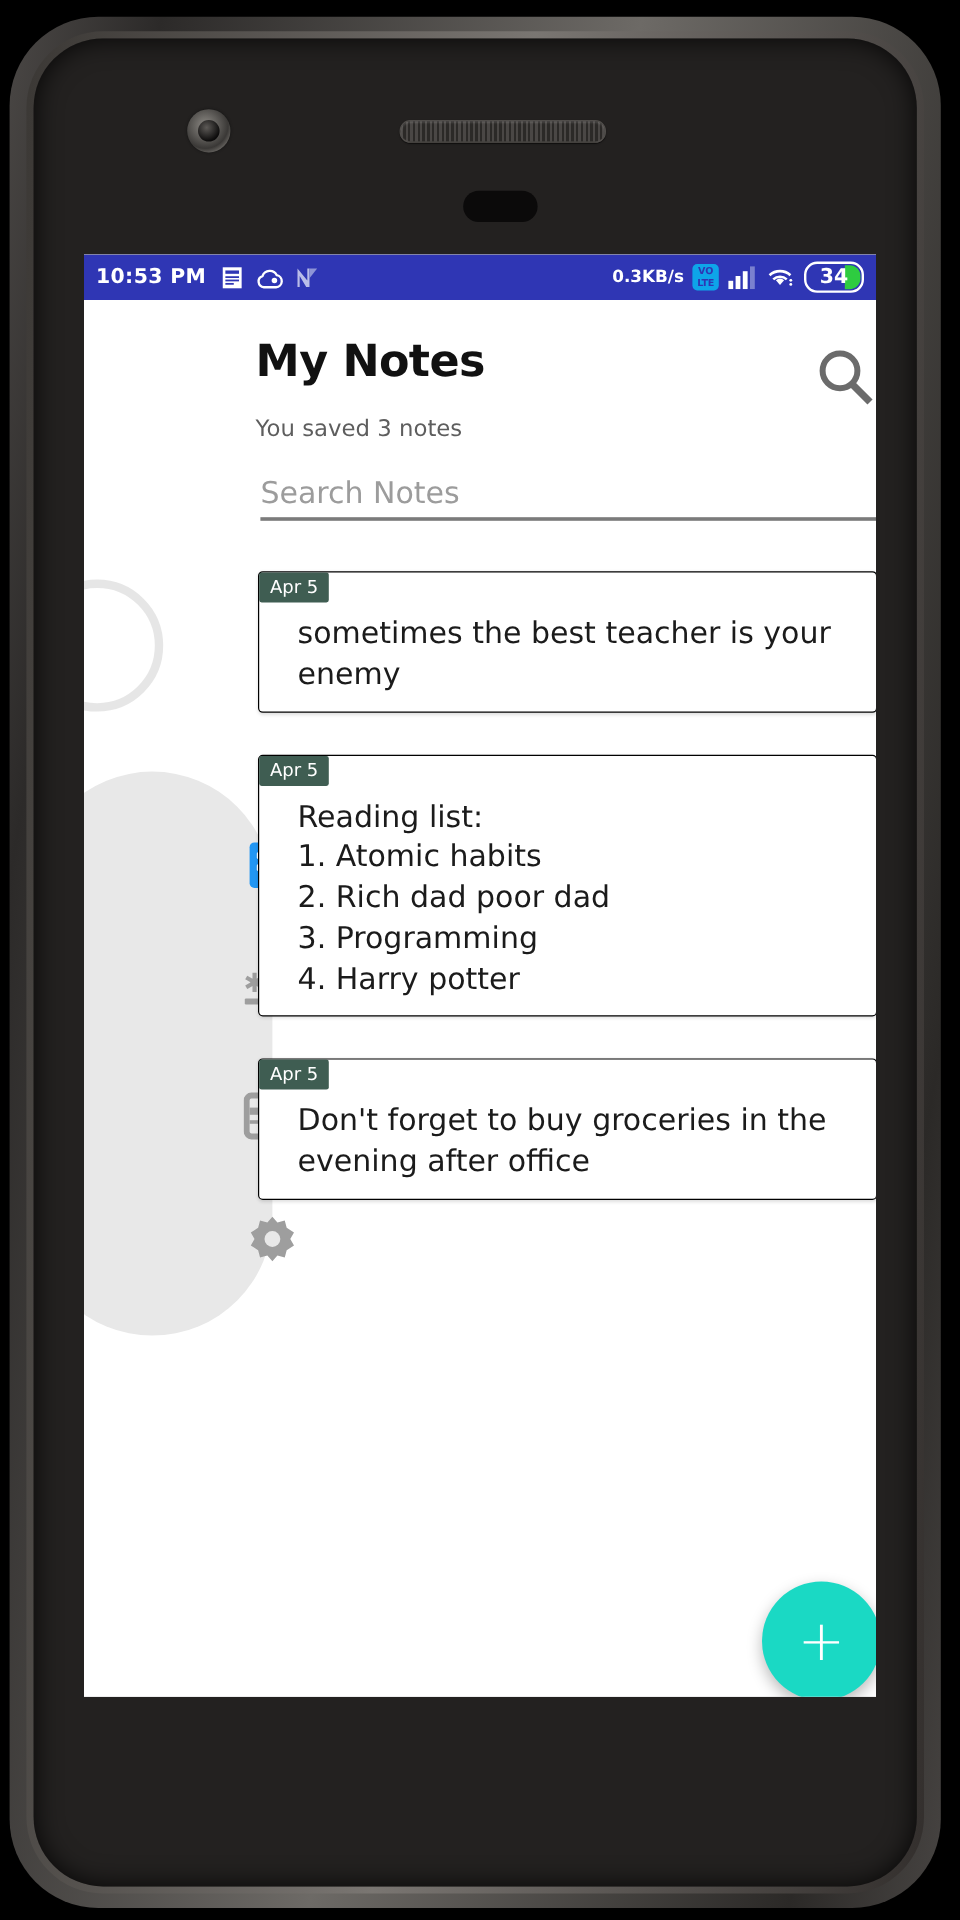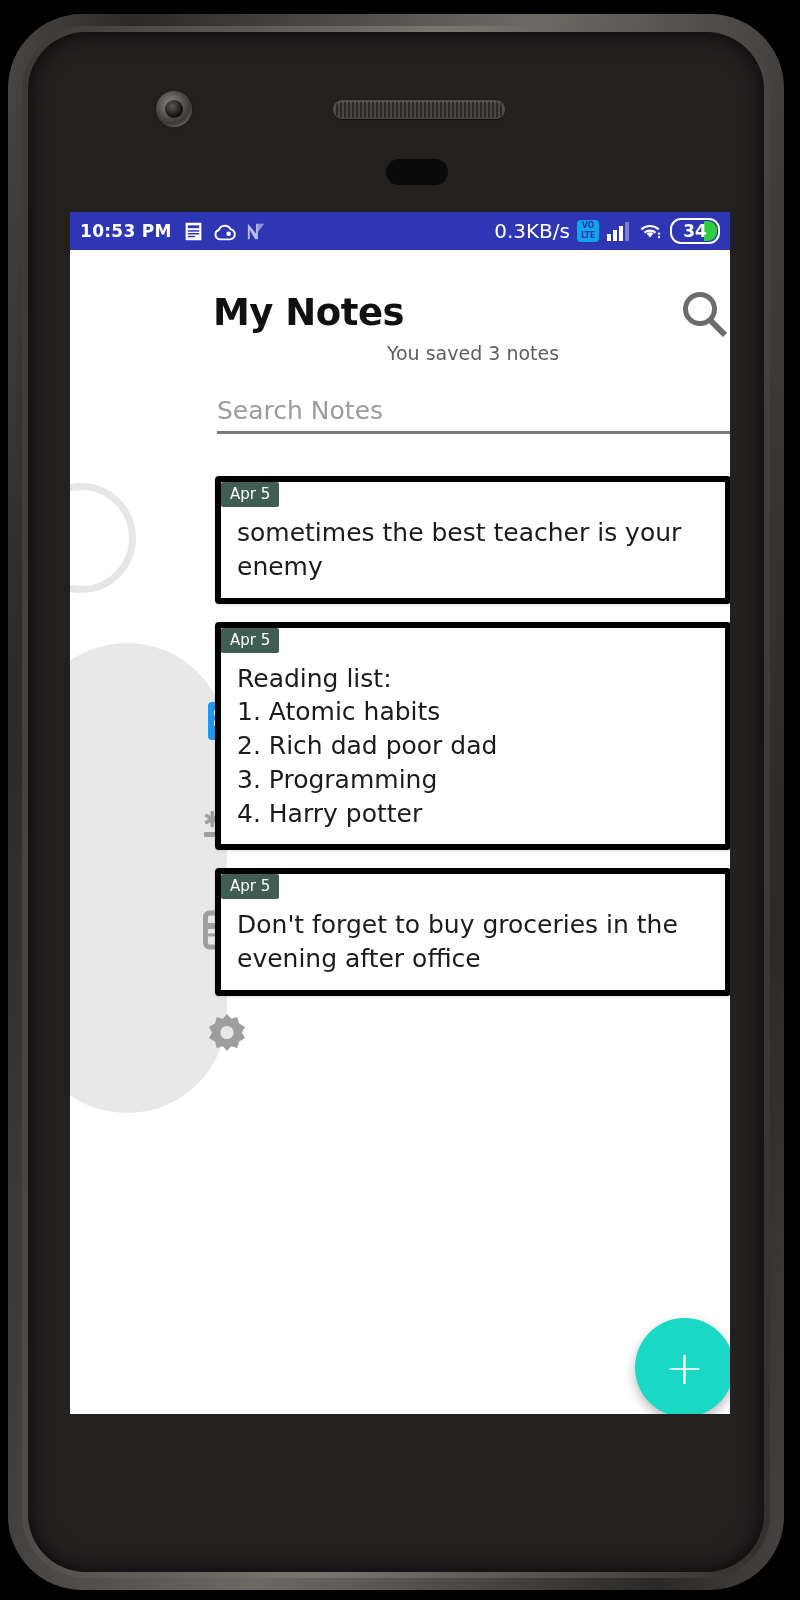--- a/index.html
+++ b/index.html
@@ -36,58 +36,58 @@
   .screen{position:absolute;left:42px;top:180px;width:660px;height:1202px;
     background:#fff;overflow:hidden;}
 
   
   .statusbar{position:relative;height:38px;background:#2f36b4;color:#fff;
     display:flex;align-items:center;padding:0 10px;box-sizing:border-box;}
   .sb-time{font-size:17px;font-weight:bold;letter-spacing:.3px;}
   .sb-left-icons{display:flex;align-items:center;gap:9px;margin-left:11px;}
   .sb-spacer{flex:1;}
   .sb-right{display:flex;align-items:center;gap:7px;}
-  .sb-rate{font-size:20px;font-weight:normal;}
+  .sb-rate{font-size:14px;font-weight:bold;}
   .volte{width:22px;height:22px;border-radius:4px;background:#0ea5e9;color:#2f36b4;
     font-size:8px;font-weight:bold;line-height:10px;text-align:center;
     display:flex;flex-direction:column;justify-content:center;letter-spacing:-.2px;}
   .battery{width:46px;height:22px;border:2px solid #fff;border-radius:11px;
     position:relative;display:flex;align-items:center;justify-content:center;}
   .battery .lvl{position:absolute;right:1px;top:1px;bottom:1px;width:13px;
     border-radius:0 9px 9px 0;background:#2ecc40;}
   .battery .num{position:relative;font-size:17px;font-weight:bold;z-index:2;}
 
   
   .app{position:relative;height:1164px;background:#fff;}
 
   .deco-arc{position:absolute;left:-44px;top:233px;width:96px;height:96px;
     border:7px solid #e2e2e2;border-radius:50%;opacity:.85;}
 
   .header{position:absolute;left:143px;top:32px;width:520px;}
-  .h-title{font-size:37px;font-weight:bold;color:#111;letter-spacing:-.5px;line-height:1;margin-top:12px;}
-  .h-sub{font-size:19px;color:#5e5e5e;margin-top:11px;text-align:center;}
+  .h-title{font-size:37px;font-weight:bold;color:#111;letter-spacing:-.5px;line-height:1;}
+  .h-sub{font-size:19px;color:#5e5e5e;margin-top:27px;}
   .search-icon{position:absolute;right:0;top:4px;width:58px;height:58px;}
 
   .searchbox{position:absolute;left:147px;top:146px;width:513px;
     border-bottom:3px solid #7b7b7b;padding-bottom:6px;}
   .searchbox input{border:0;outline:0;width:100%;font-size:25px;color:#333;
     font-family:inherit;background:transparent;padding:0;}
   .searchbox input::placeholder{color:#9c9c9c;}
 
   
   .rail{position:absolute;left:-43px;top:393px;width:200px;height:470px;
     background:#e8e8e8;border-radius:100px;}
   .rail-items{position:absolute;left:115px;top:393px;width:84px;height:470px;
     display:flex;flex-direction:column;align-items:center;justify-content:space-around;padding:26px 0;box-sizing:border-box;}
   .rail-btn{width:56px;height:56px;display:flex;align-items:center;justify-content:center;}
 
   
   .cards{position:absolute;left:145px;top:226px;width:516px;}
-  .card{position:relative;background:#fff;border:6px solid #000000;border-radius:4px;
-    box-shadow:0 1px 3px rgba(0,0,0,.13);margin-bottom:18px;padding:34px 16px 14px 16px;}
+  .card{position:relative;background:#fff;border:1px solid #000000;border-radius:4px;
+    box-shadow:0 1px 3px rgba(0,0,0,.13);margin-bottom:35px;padding:34px 16px 14px 32px;}
   .badge{position:absolute;left:0;top:0;background:#3f5d52;color:#fff;
     font-size:15px;padding:3px 9px 4px 9px;border-radius:2px;}
   .card-text{font-size:25px;color:#1b1b1b;line-height:1.35;white-space:pre-line;}
 
   
   .fab{position:absolute;left:565px;top:1068px;width:99px;height:99px;border-radius:50%;
     background:#1ad9c4;box-shadow:0 5px 12px rgba(0,0,0,.28);
     display:flex;align-items:center;justify-content:center;}
   .fab .plus{color:#fff;font-size:47px;line-height:36px;font-weight:300;}
 </style>

